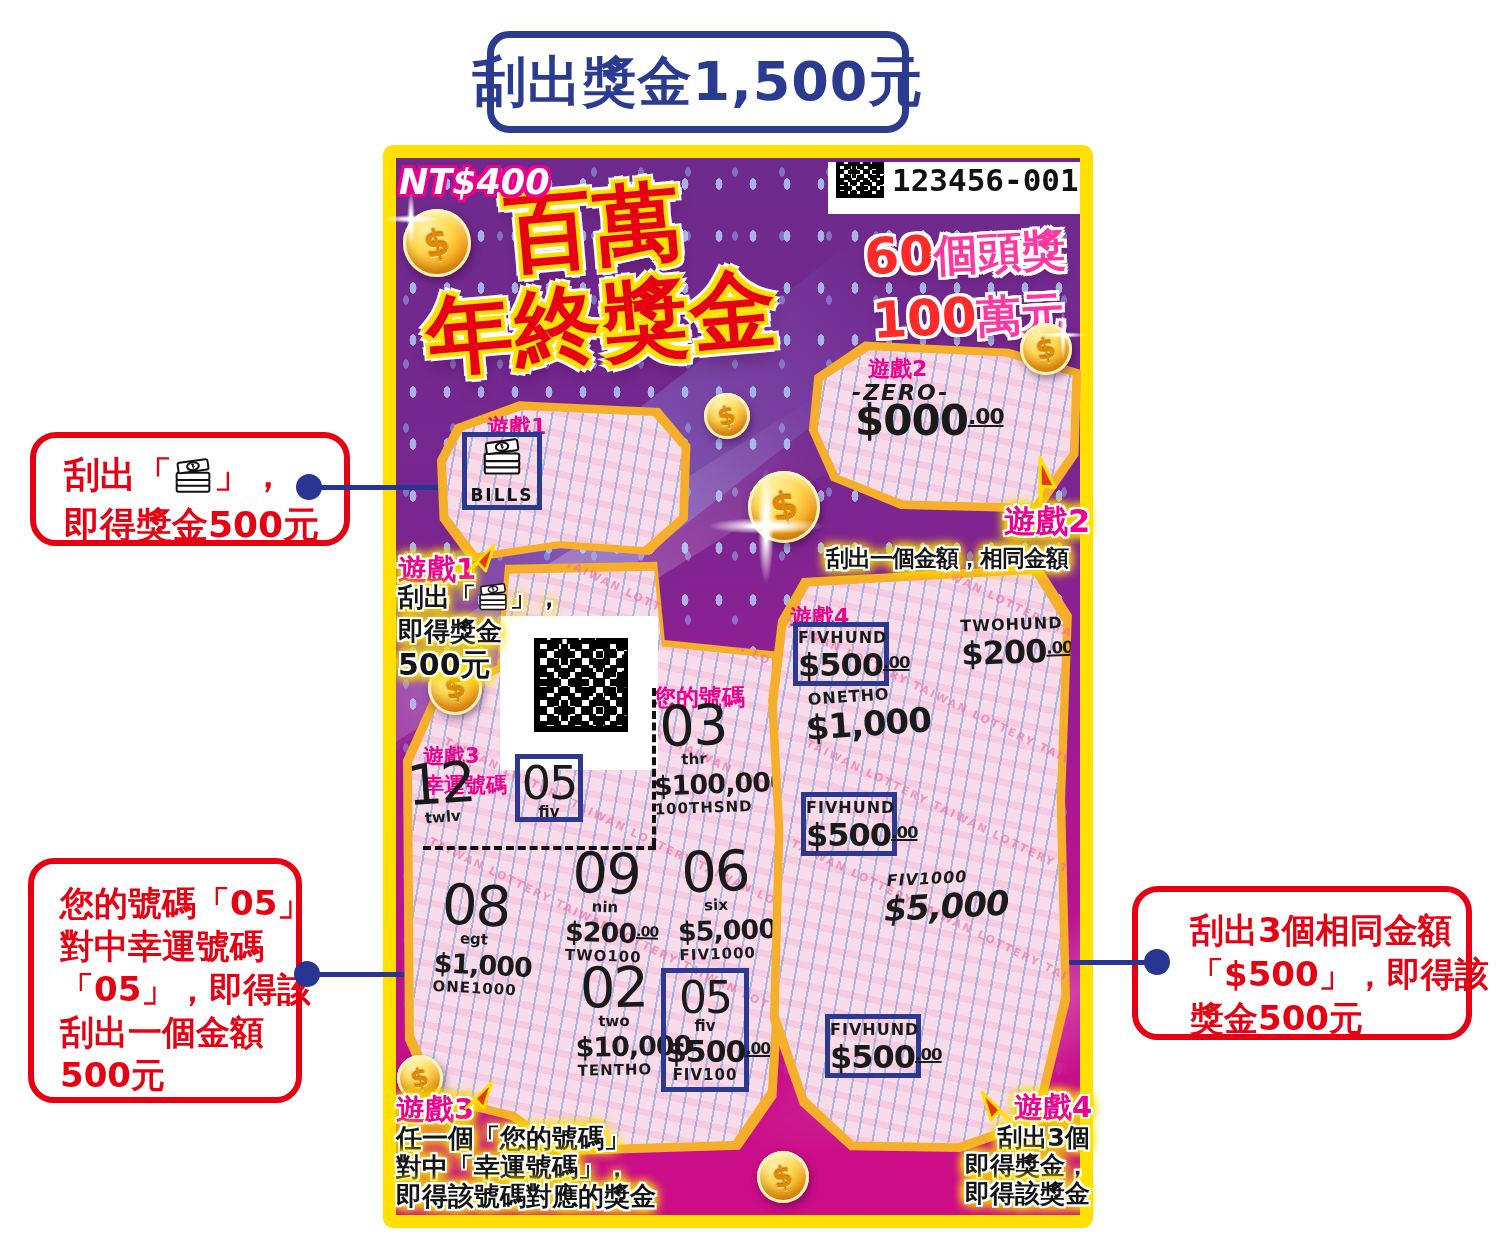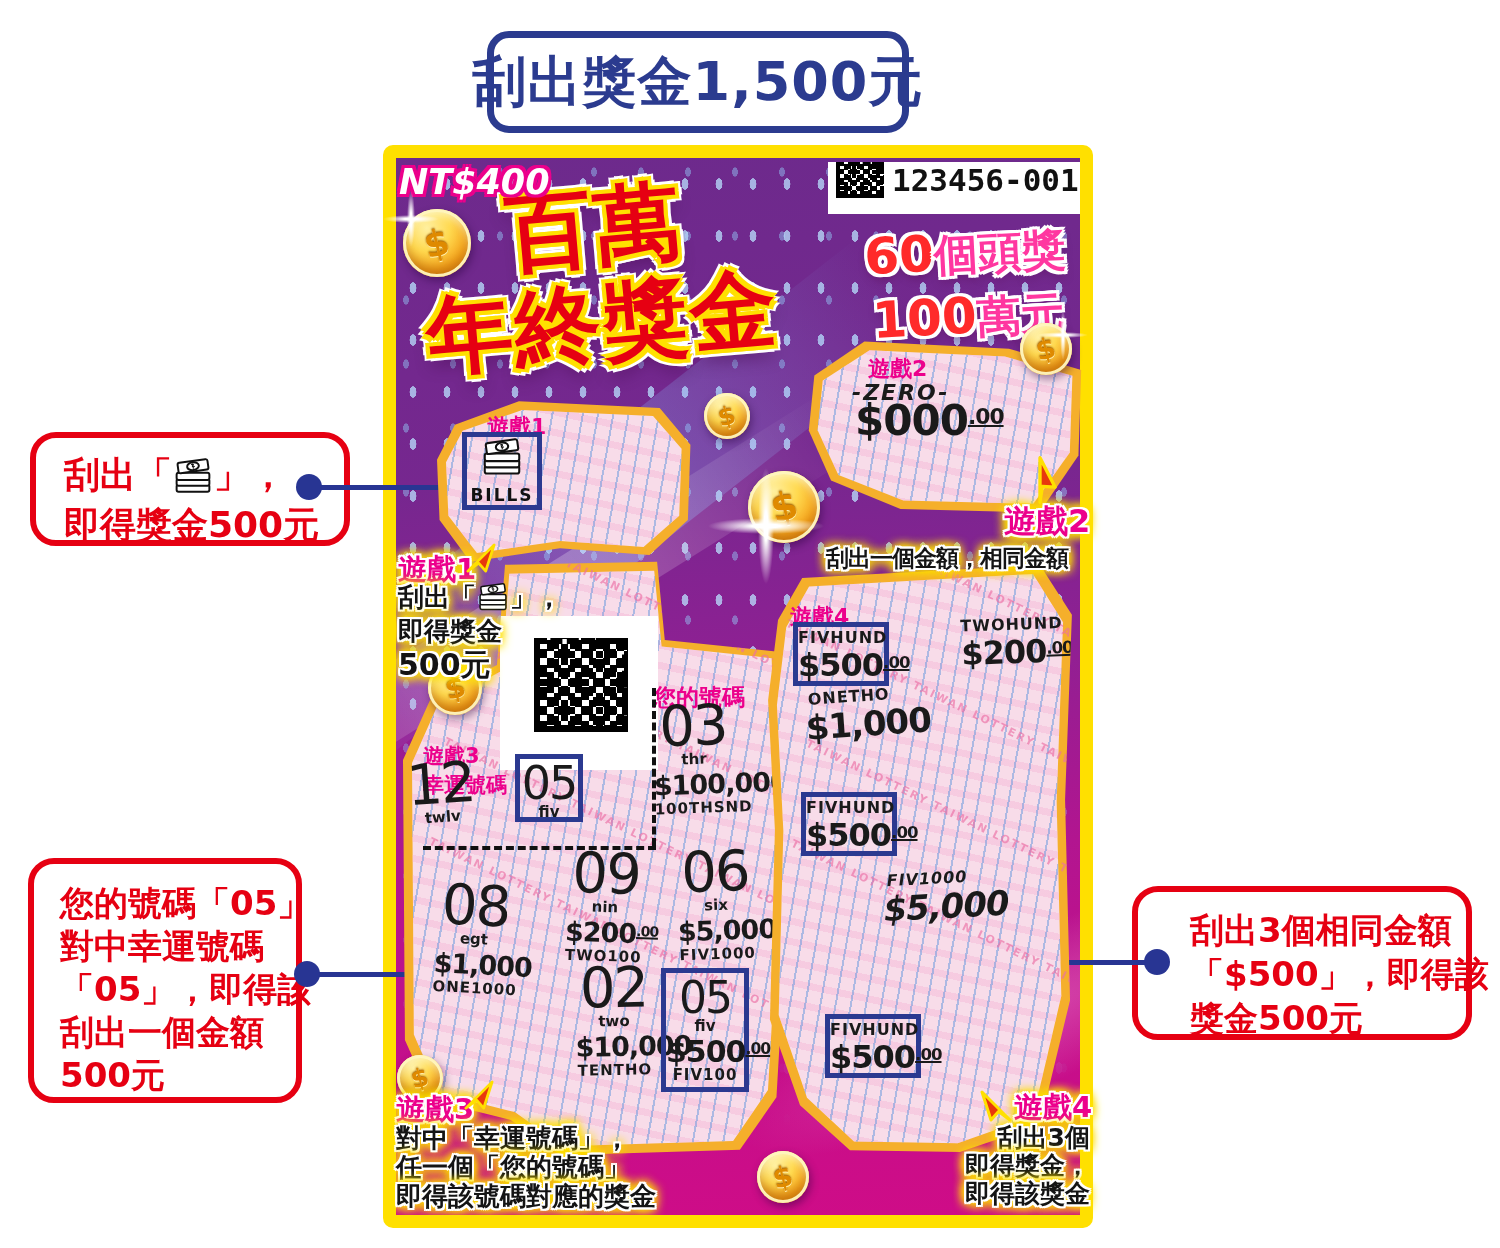--- a/index.html
+++ b/index.html
@@ -339,22 +339,22 @@
       <use href="#sym-pointer"></use>
     </svg>
   <div class="abs gname owy" style="left:1004px;top:500px;font-size:32px;">遊戲2</div>
   <div class="abs gtext owy" style="left:826px;top:541px;font-size:23px;letter-spacing:-1px;">刮出一個金額，相同金額</div>
 
   <div class="abs gname owy" style="left:396px;top:1090px;">遊戲3</div>
   <svg class="pointer" width="30" height="30" style="left:464px;top:1080px;">
       <use href="#sym-pointer"></use>
     </svg>
   <div class="abs gtext owy" style="left:396px;top:1124px;font-size:26px;line-height:29px;">
+    <div>任一個「您的號碼」</div>
     <div>對中「幸運號碼」，</div>
-    <div>任一個「您的號碼」</div>
     <div>即得該號碼對應的獎金</div>
   </div>
 
   <svg class="pointer" width="32" height="32" style="left:980px;top:1090px;transform:scaleX(-1);">
       <use href="#sym-pointer"></use>
     </svg>
   <div class="abs gname owy" style="left:1014px;top:1088px;">遊戲4</div>
   <div class="abs gtext owy" style="left:958px;top:1124px;width:132px;text-align:right;font-size:25px;line-height:28px;">
     <div>刮出3個</div>
     <div>即得獎金，</div>

